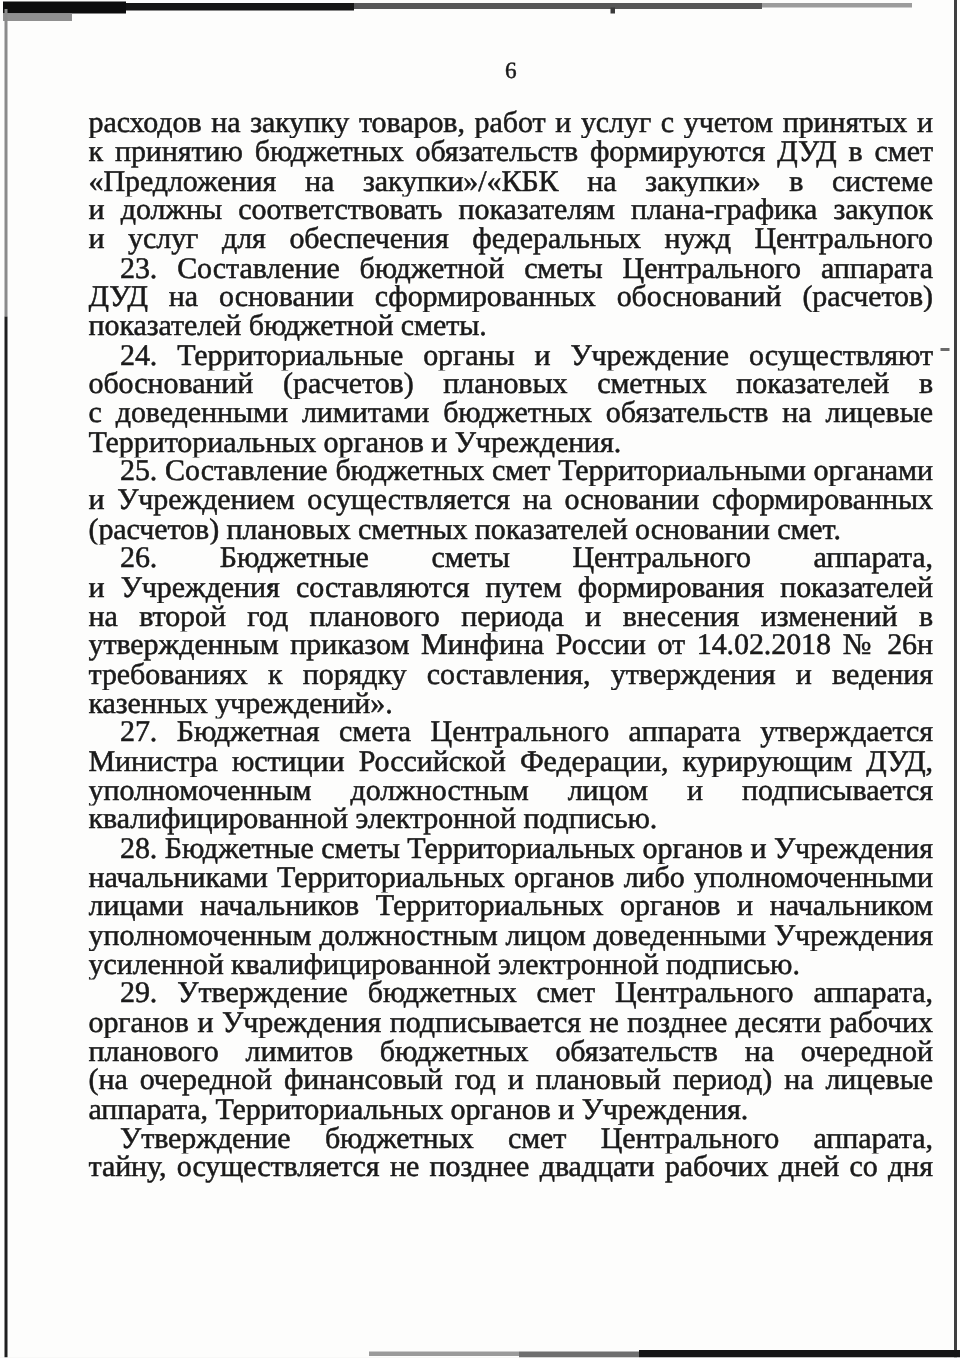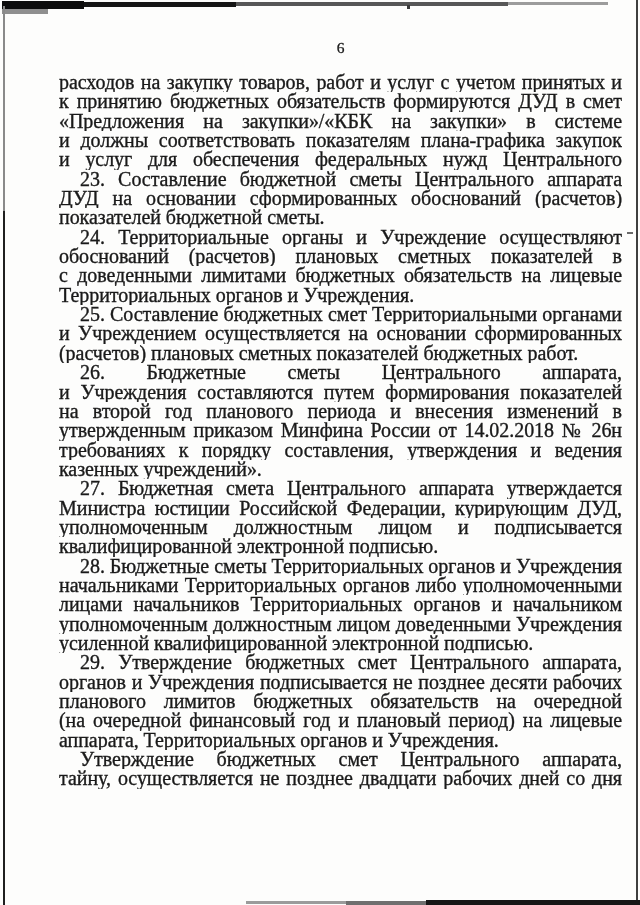--- a/index.html
+++ b/index.html
@@ -88,21 +88,21 @@
       <div class="line last">и услуг для обеспечения федеральных нужд Центрального аппарата.</div>
       <div class="line indent">23. Составление бюджетной сметы Центрального аппарата осуществляется</div>
       <div class="line">ДУД на основании сформированных обоснований (расчетов) плановых сметных</div>
       <div class="line last">показателей бюджетной сметы.</div>
       <div class="line indent">24. Территориальные органы и Учреждение осуществляют формирование</div>
       <div class="line">обоснований (расчетов) плановых сметных показателей в соответствии</div>
       <div class="line">с доведенными лимитами бюджетных обязательств на лицевые счета</div>
       <div class="line last">Территориальных органов и Учреждения.</div>
       <div class="line indent">25. Составление бюджетных смет Территориальными органами</div>
       <div class="line">и Учреждением осуществляется на основании сформированных обоснований</div>
-      <div class="line last">(расчетов) плановых сметных показателей бюджетных работ.</div>
+      <div class="line last">(расчетов) плановых сметных показателей основании смет.</div>
       <div class="line indent">26. Бюджетные сметы Центрального аппарата, Территориальных органов</div>
       <div class="line">и Учреждения составляются путем формирования показателей бюджетных смет</div>
       <div class="line">на второй год планового периода и внесения изменений в утвержденные очередной</div>
       <div class="line">утвержденным приказом Минфина России от 14.02.2018 № 26н «Об Общих</div>
       <div class="line">требованиях к порядку составления, утверждения и ведения бюджетных смет</div>
       <div class="line last">казенных учреждений».</div>
       <div class="line indent">27. Бюджетная смета Центрального аппарата утверждается заместителем</div>
       <div class="line">Министра юстиции Российской Федерации, курирующим ДУД, либо</div>
       <div class="line">уполномоченным должностным лицом и подписывается начальника</div>
       <div class="line last">квалифицированной электронной подписью.</div>

